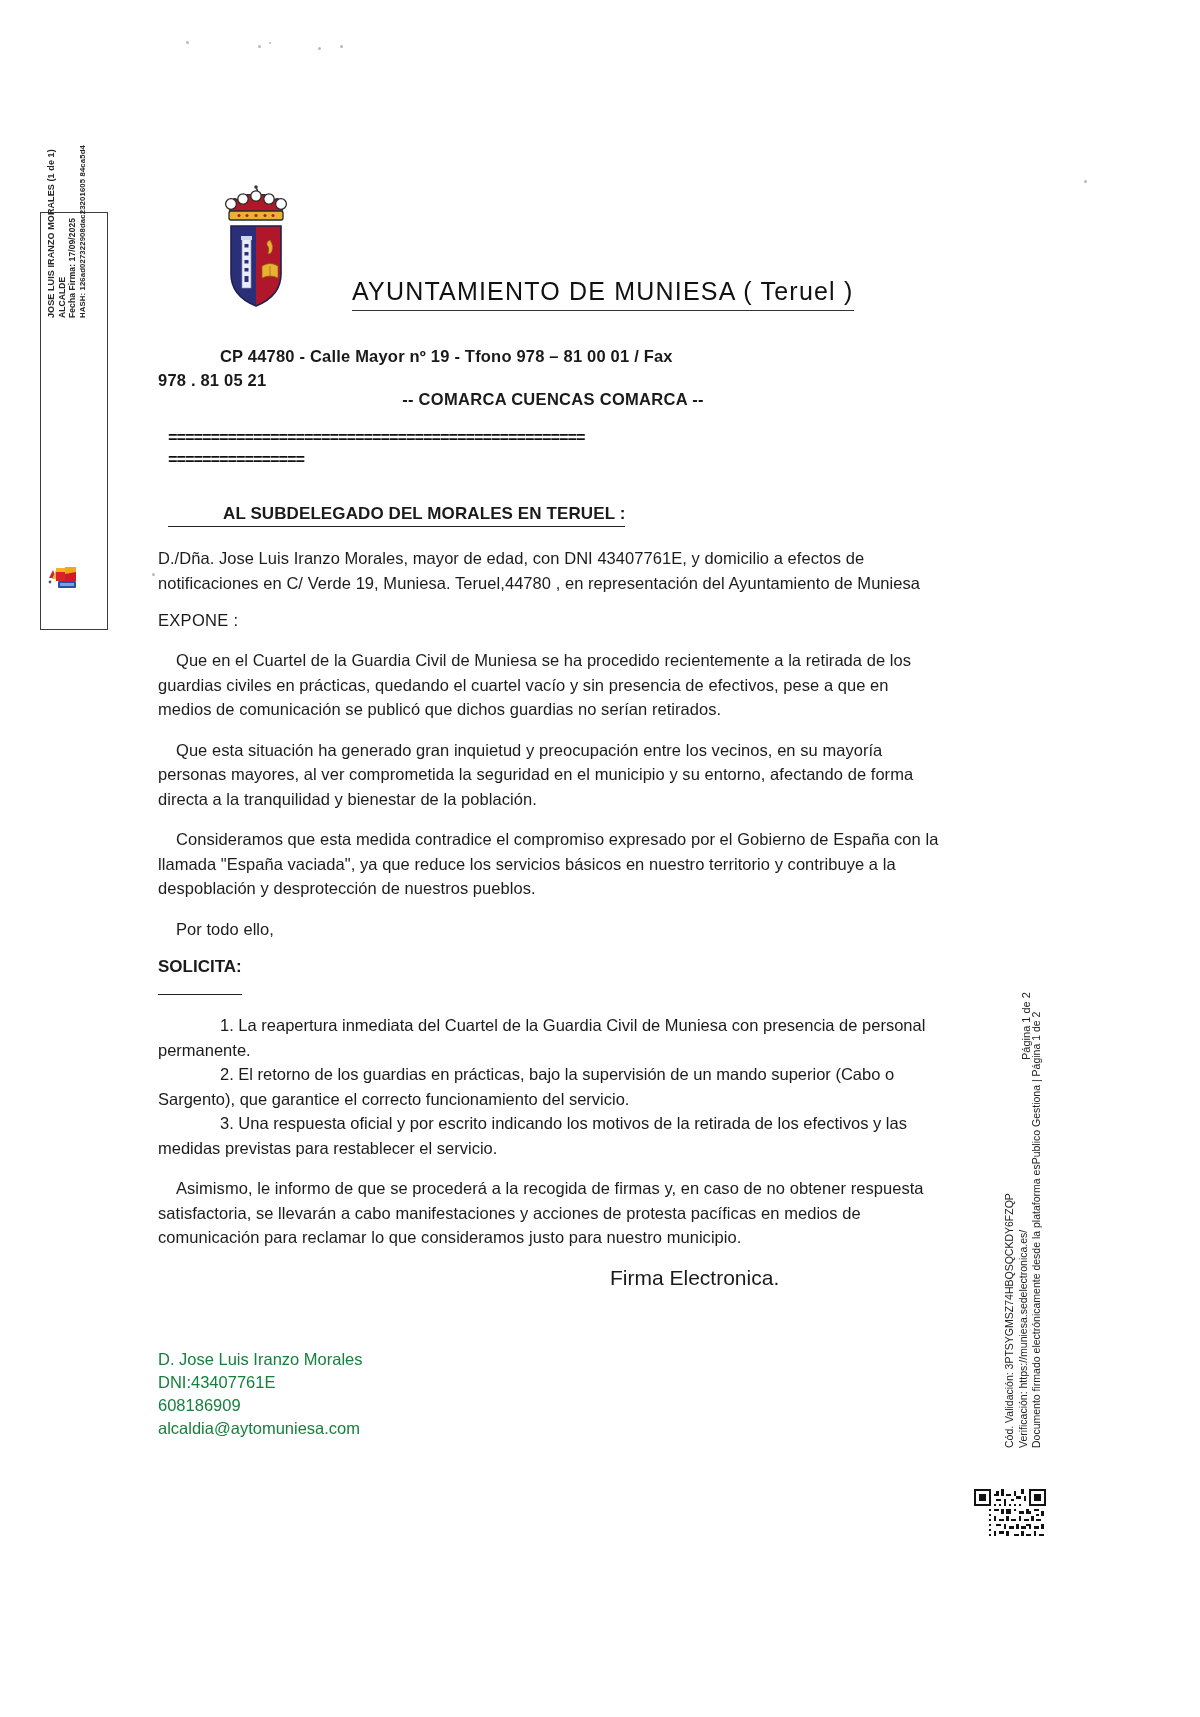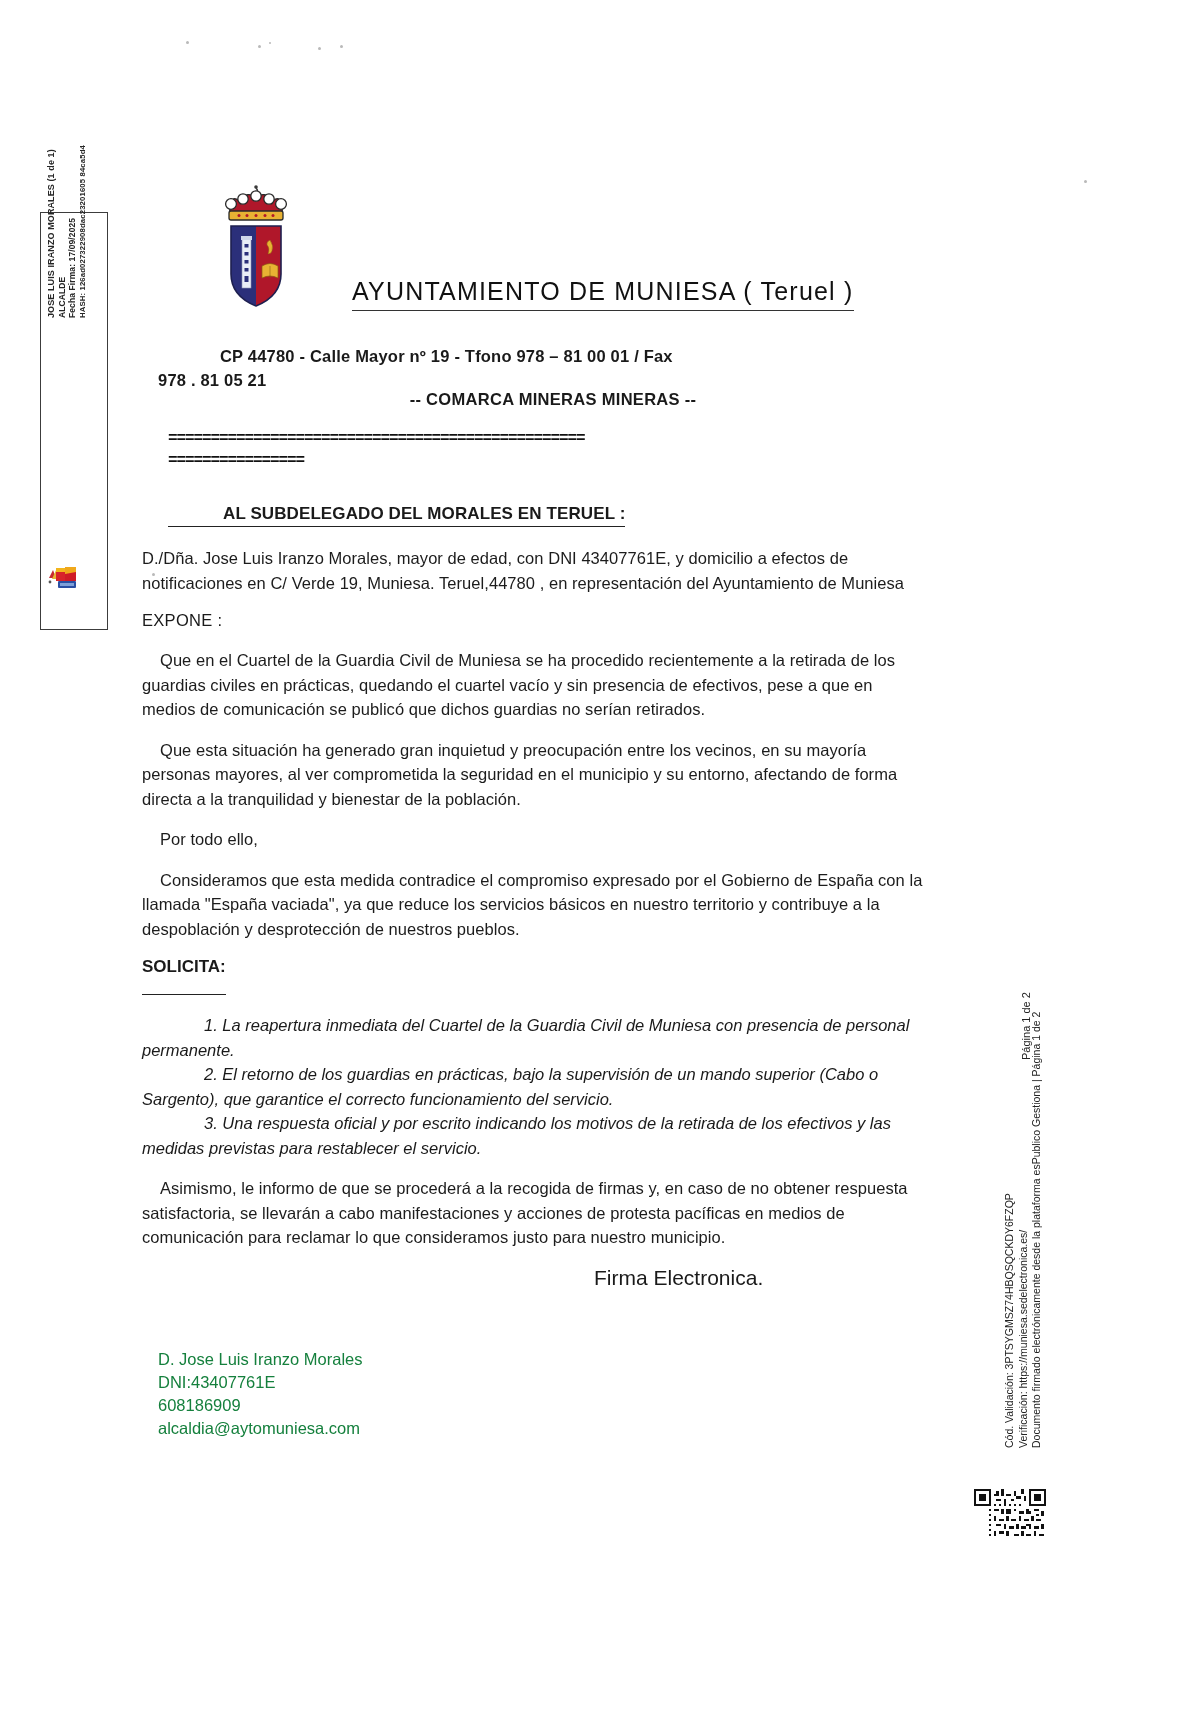--- a/index.html
+++ b/index.html
@@ -127,21 +127,21 @@
     font-size: 17px;
     font-weight: bold;
     letter-spacing: .1px;
     border-bottom: 1.6px solid #222;
     padding-bottom: 2px;
     padding-left: 55px;
     white-space: nowrap;
   }
 
   
-  .body { position: absolute; left: 142px; width: 782px; }
+  .body { position: absolute; left: 158px; width: 782px; }
   p.para {
     margin: 0 0 16px 0;
     font-size: 16.5px;
     line-height: 24.5px;
     color: #1c1c1c;
     letter-spacing: .05px;
   }
   p.para.ind { text-indent: 18px; }
   .h-expone {
     font-size: 16.5px;
@@ -150,21 +150,21 @@
     letter-spacing: .3px;
   }
   .h-solicita {
     font-size: 17px;
     font-weight: bold;
     margin: 0 0 18px 0;
     display: inline-block;
     border-bottom: 1.6px solid #222;
     padding-bottom: 17px;
   }
-  .numlist { margin: 0 0 16px 0; font-style: italic; }
+  .numlist { margin: 0 0 16px 0; }
   .numlist p { margin: 0; font-size: 16.5px; line-height: 24.5px; text-indent: 62px; }
 
   .closing { margin: 0; font-size: 16.5px; line-height: 24.5px; text-indent: 12px; }
   .firma {
     margin: 4px 0 0 0;
     font-size: 21px;
     padding-left: 452px;
   }
 
   
@@ -286,38 +286,38 @@
       <path d="M15 44 H65 V92 Q65 114 40 124 Q15 114 15 92 Z" fill="none" stroke="#1e2050" stroke-width="1.6"></path>
     </g>
   </svg>
 
   <div class="title">AYUNTAMIENTO   DE  MUNIESA   ( Teruel )</div>
 
   <div class="addr">
     <div class="ind">CP 44780  -  Calle  Mayor   nº 19 -     Tfono 978 – 81 00 01  / Fax</div>
     <div>978 . 81 05 21</div>
   </div>
-  <div class="comarca">-- COMARCA MINERAS MINERAS --</div>
+  <div class="comarca">-- COMARCA CUENCAS COMARCA --</div>
 
   <div class="eqline eq1">=================================================</div>
   <div class="eqline eq2">================</div>
 
   <div class="addressee">AL SUBDELEGADO DEL MORALES EN TERUEL :</div>
 
   <div class="body" style="top:546px;">
 
     <p class="para">D./Dña. Jose Luis Iranzo Morales, mayor de edad, con DNI 43407761E, y domicilio a efectos de notificaciones en C/ Verde 19, Muniesa. Teruel,44780 ,  en representación del Ayuntamiento de Muniesa</p>
 
     <p class="h-expone">EXPONE :</p>
 
     <p class="para ind">Que en el Cuartel de la Guardia Civil de Muniesa se ha procedido recientemente a la retirada de los guardias civiles en prácticas, quedando el cuartel vacío y sin presencia de efectivos, pese a que en medios de comunicación se publicó que dichos guardias no serían retirados.</p>
     <p class="para ind">Que esta situación ha generado gran inquietud y preocupación entre los vecinos, en su mayoría personas mayores, al ver comprometida la seguridad en el municipio y su entorno, afectando de forma directa a la tranquilidad y bienestar de la población.</p>
+    <p class="para ind">Consideramos que esta medida contradice el compromiso expresado por el Gobierno de España con la llamada "España vaciada", ya que reduce los servicios básicos en nuestro territorio y contribuye a la despoblación y desprotección de nuestros pueblos.</p>
+
     <p class="para ind">Por todo ello,</p>
-
-    <p class="para ind">Consideramos que esta medida contradice el compromiso expresado por el Gobierno de España con la llamada "España vaciada", ya que reduce los servicios básicos en nuestro territorio y contribuye a la despoblación y desprotección de nuestros pueblos.</p>
 
     <p class="h-solicita">SOLICITA:</p>
 
     <div class="numlist">
       <p>1. La reapertura inmediata del Cuartel de la Guardia Civil de Muniesa con presencia de personal permanente.</p>
       <p>2. El retorno de los guardias en prácticas, bajo la supervisión de un mando superior (Cabo o Sargento), que garantice el correcto funcionamiento del servicio.</p>
       <p>3. Una respuesta oficial y por escrito indicando los motivos de la retirada de los efectivos y las medidas previstas para restablecer el servicio.</p>
     </div>
 
     <p class="para ind">Asimismo, le informo de que se procederá a la recogida de firmas y, en caso de no obtener respuesta satisfactoria, se llevarán a cabo manifestaciones y acciones de protesta pacíficas en medios de comunicación para reclamar lo que consideramos justo para nuestro municipio.</p>

